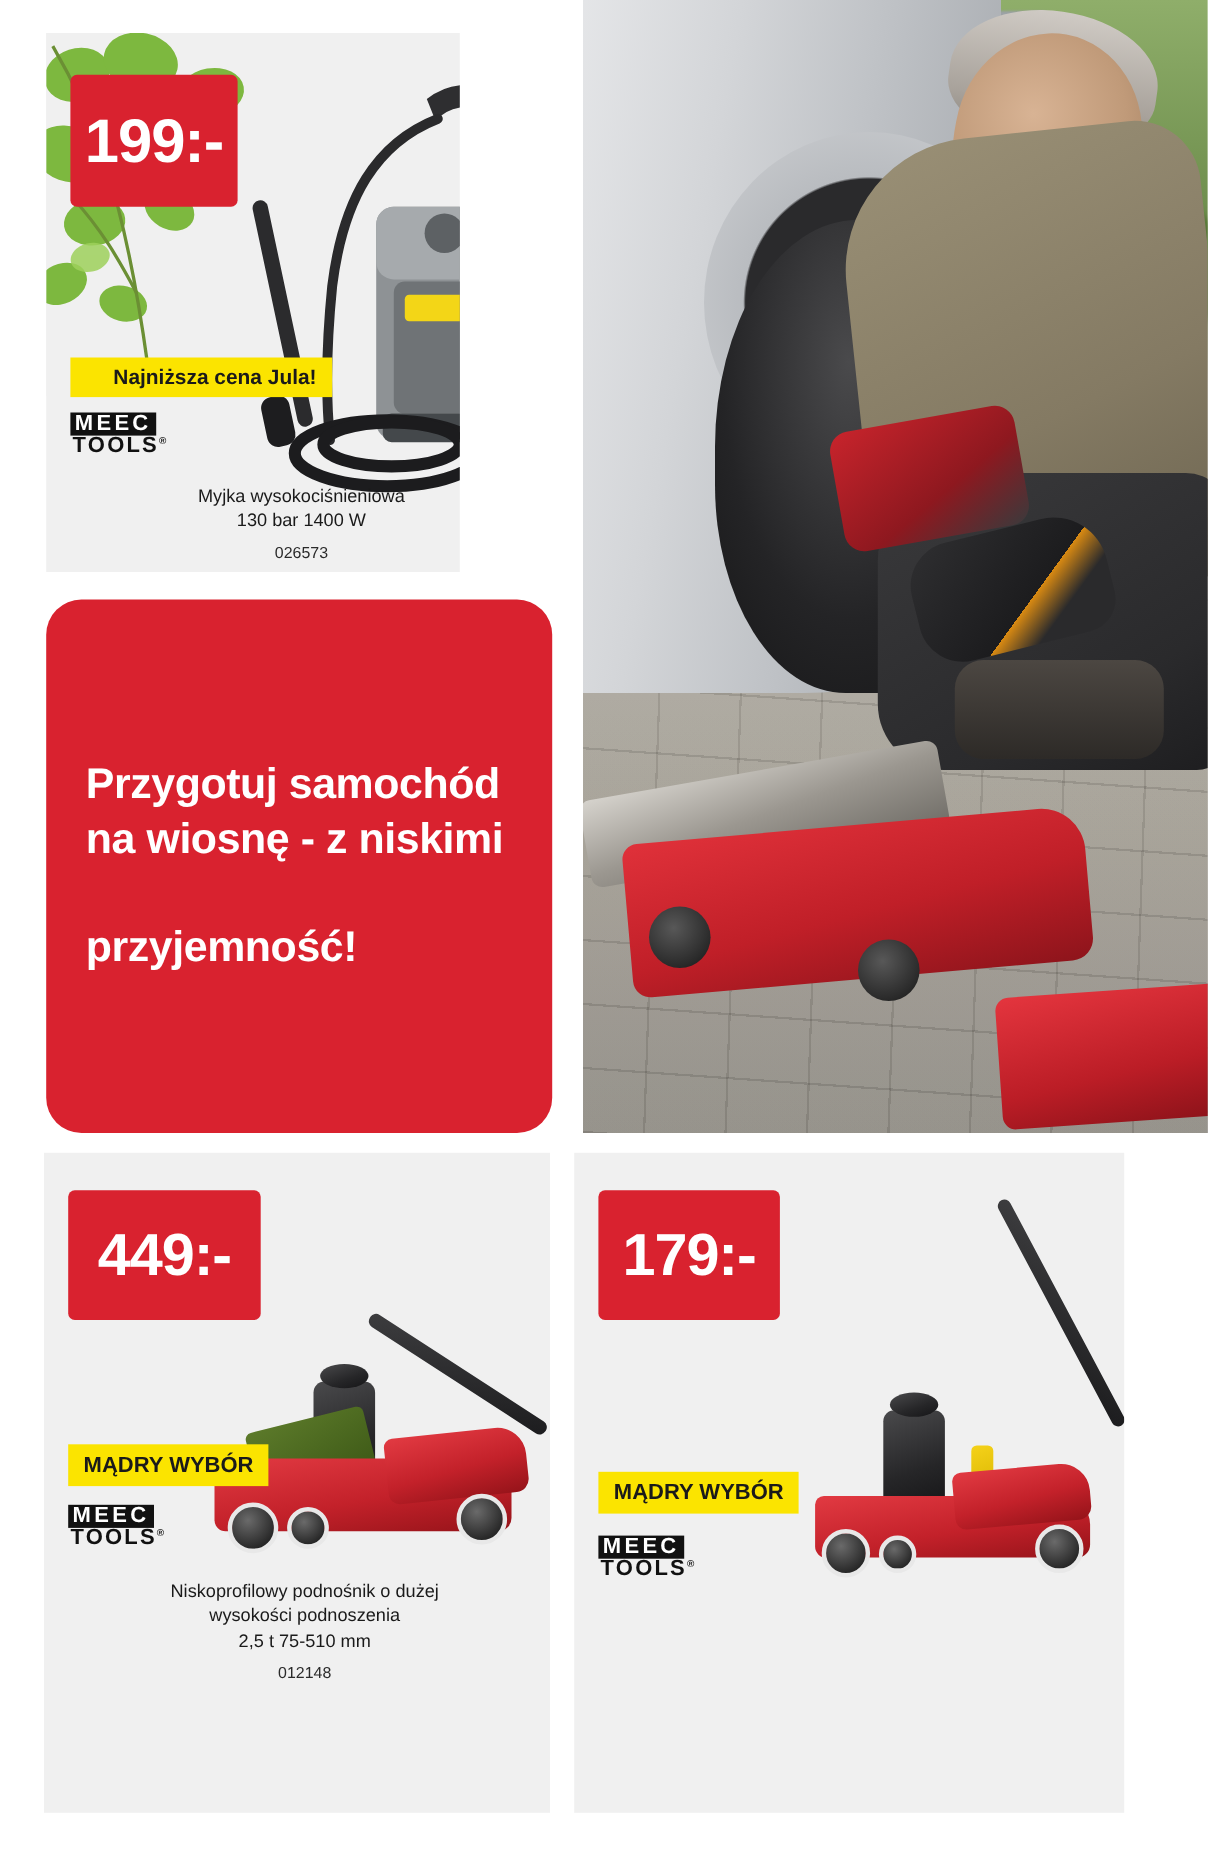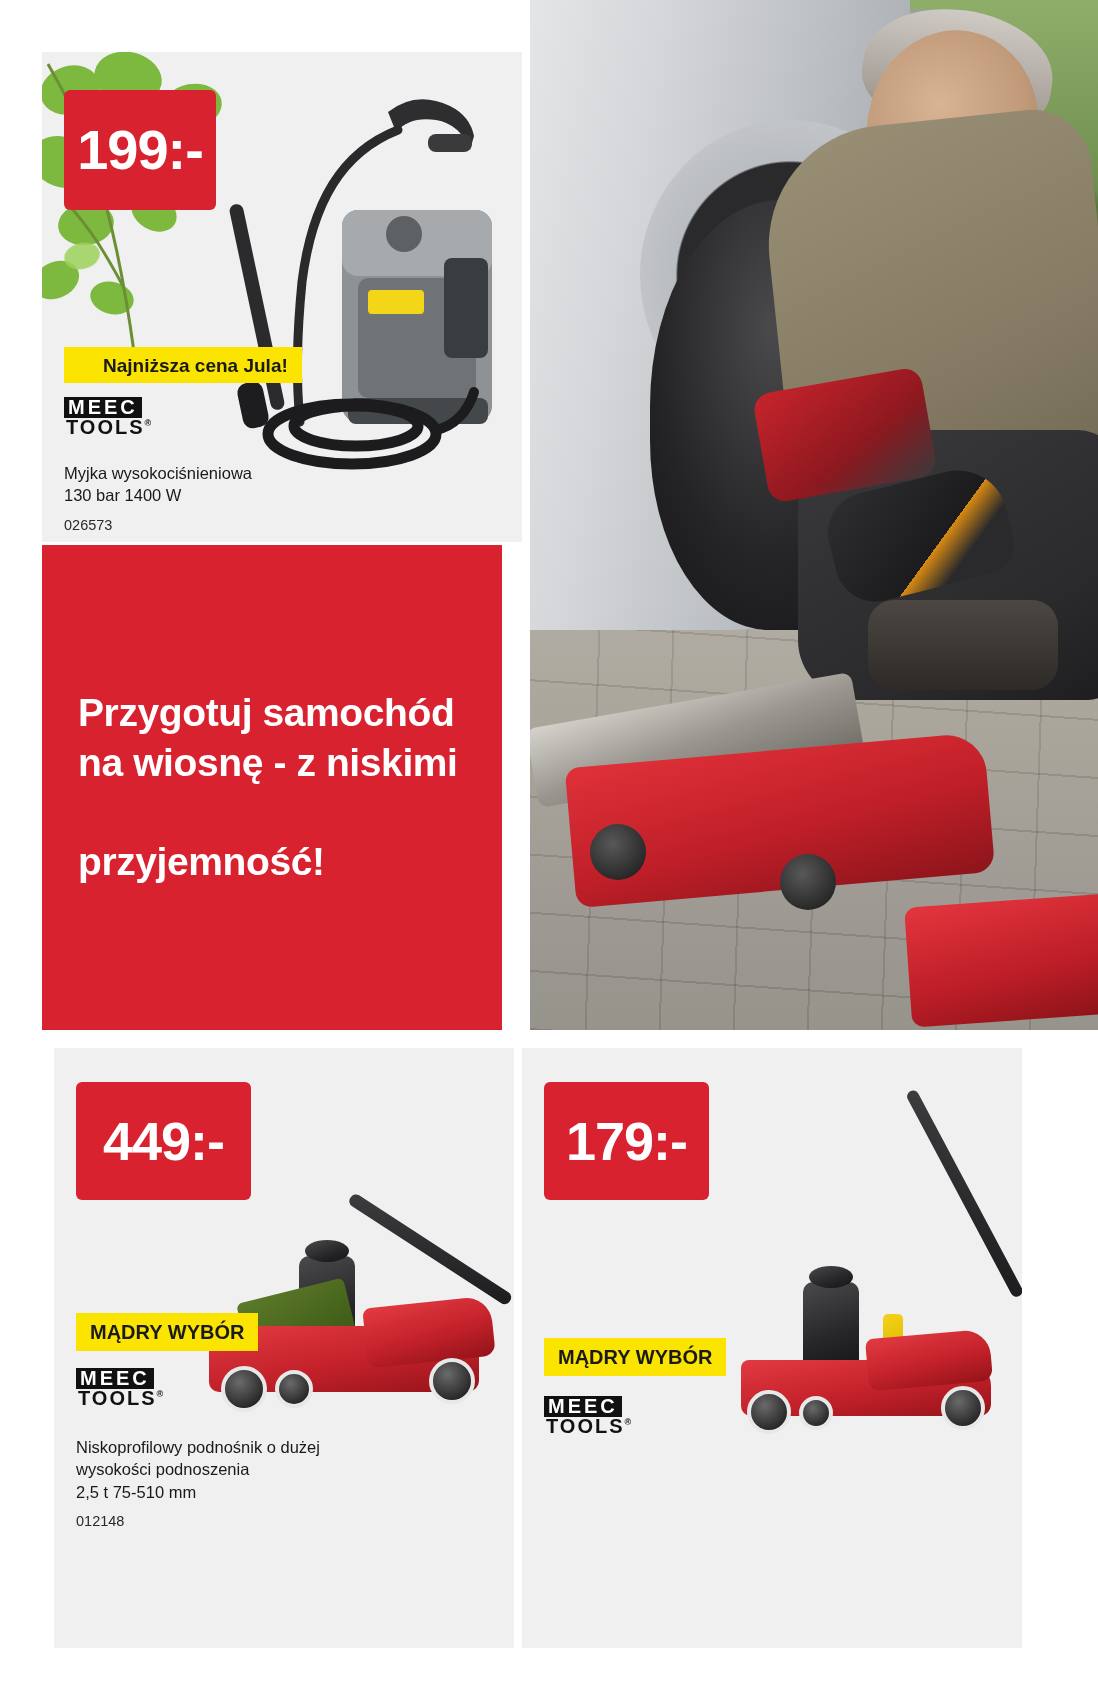--- a/index.html
+++ b/index.html
@@ -70,20 +70,21 @@
     padding-left: 2px;
   }
   .meec-logo .reg { font-size: 9px; vertical-align: super; letter-spacing: 0; }
 
   
   .caption {
     position: absolute;
     color: #1a1a1a;
     font-size: 16.5px;
     line-height: 1.35;
+    text-align: center;
   }
   .caption .artnr {
     display: block;
     margin-top: 9px;
     font-size: 14.5px;
     color: #2a2a2a;
   }
 
   
   .headline-block {
@@ -243,21 +244,21 @@
     position: absolute;
     background: linear-gradient(160deg, #f5d21a 0%, #d8b400 100%);
     border-radius: 5px;
   }
 </style>
 </head>
 <body>
 
 <div class="page">
 
-  <div class="panel" style="left:42px; top:30px; width:480px; height:490px;margin-top:22px;">
+  <div class="panel" style="left:42px; top:30px; width:376px; height:490px;">
 
     <div class="leaf-art">
       <svg width="200" height="330" viewBox="0 0 200 330" xmlns="http://www.w3.org/2000/svg">
         <rect width="200" height="330" fill="#f0f0f0"></rect>
         <g fill="#7db83f">
           <ellipse cx="28" cy="38" rx="30" ry="24" transform="rotate(-18 28 38)"></ellipse>
           <ellipse cx="86" cy="26" rx="34" ry="26" transform="rotate(12 86 26)"></ellipse>
           <ellipse cx="150" cy="54" rx="30" ry="22" transform="rotate(-10 150 54)"></ellipse>
           <ellipse cx="20" cy="110" rx="32" ry="25" transform="rotate(20 20 110)"></ellipse>
           <ellipse cx="96" cy="96" rx="26" ry="20" transform="rotate(-30 96 96)"></ellipse>
@@ -319,21 +320,21 @@
       <span class="meec-bottom">TOOLS</span><span class="reg">®</span>
     </div>
 
     <div class="caption" style="left:22px; top:410px; width:420px;">
       <span>Myjka wysokociśnieniowa</span><br>
       <span>130 bar 1400 W</span>
       <span class="artnr">026573</span>
     </div>
   </div>
 
-  <div class="headline-block" style="left:42px; top:545px; width:460px; height:485px;">
+  <div class="headline-block" style="left:42px; top:545px; width:460px; height:485px;border-radius:32px;">
     <h2>
       <span>Przygotuj samochód</span><br>
       <span>na wiosnę - z niskimi</span><br>
       <br>
       <span>przyjemność!</span>
     </h2>
   </div>
 
   <div class="car-photo">
     <div class="house"></div>
@@ -349,21 +350,21 @@
     <div class="boot"></div>
     <div class="impact-wrench"></div>
     <div class="glove"></div>
     <div class="jack-arm"></div>
     <div class="jack-red"></div>
     <div class="jack-wheel" style="left:250px; bottom:120px;"></div>
     <div class="jack-wheel" style="left:60px; bottom:150px;"></div>
     <div class="jack2"></div>
   </div>
 
-  <div class="panel" style="left:54px; top:1048px; width:460px; height:600px;">
+  <div class="panel" style="left:40px; top:1048px; width:460px; height:600px;">
 
     <div class="price-tag" style="left:22px; top:34px; width:175px; height:118px; font-size:54px;">
       <span>449:-</span>
     </div>
 
     <div class="jack-photo" style="left:115px; top:150px; width:345px; height:250px;">
       <div class="jp-handle" style="left:178px; top:-8px; width:190px; height:13px; transform: rotate(33deg);"></div>
       <div class="jp-column" style="left:130px; top:58px; width:56px; height:96px;"></div>
       <div class="jp-column" style="left:136px; top:42px; width:44px; height:22px; border-radius:50%;"></div>
       <div class="jp-green" style="left:72px; top:92px; width:110px; height:54px; transform: rotate(-14deg);"></div>

